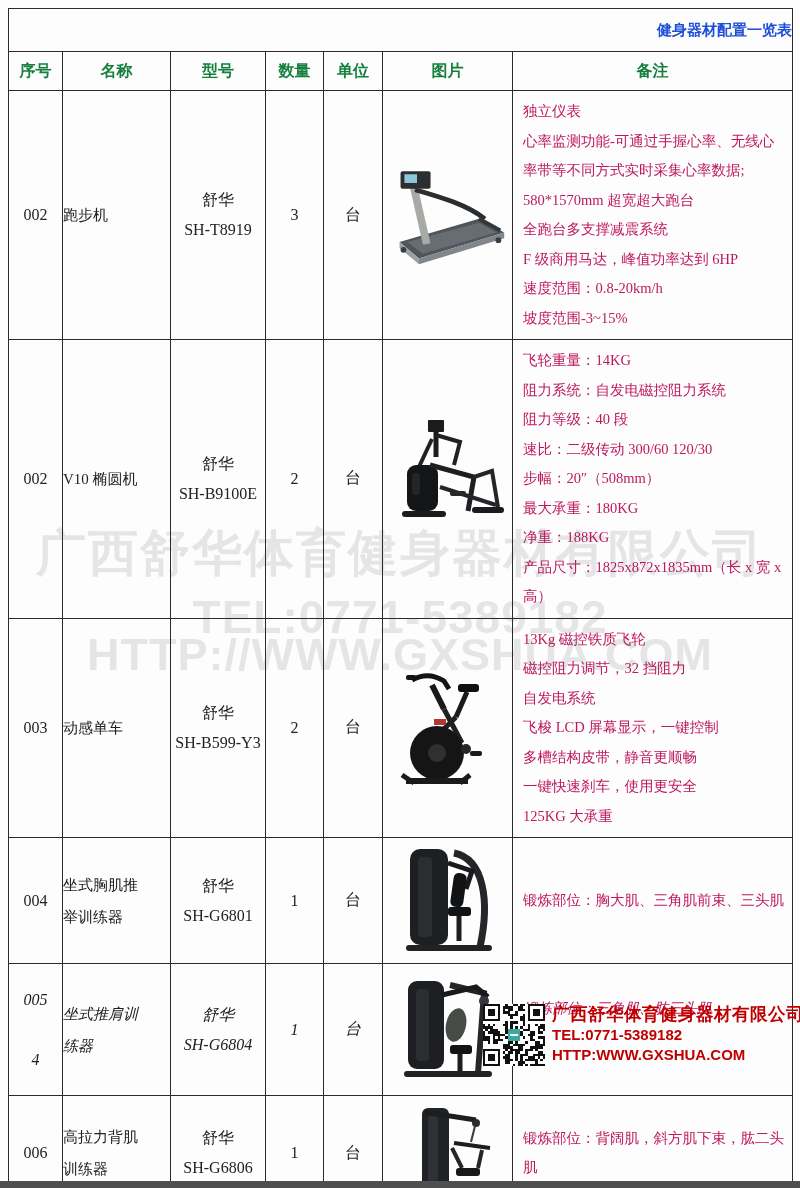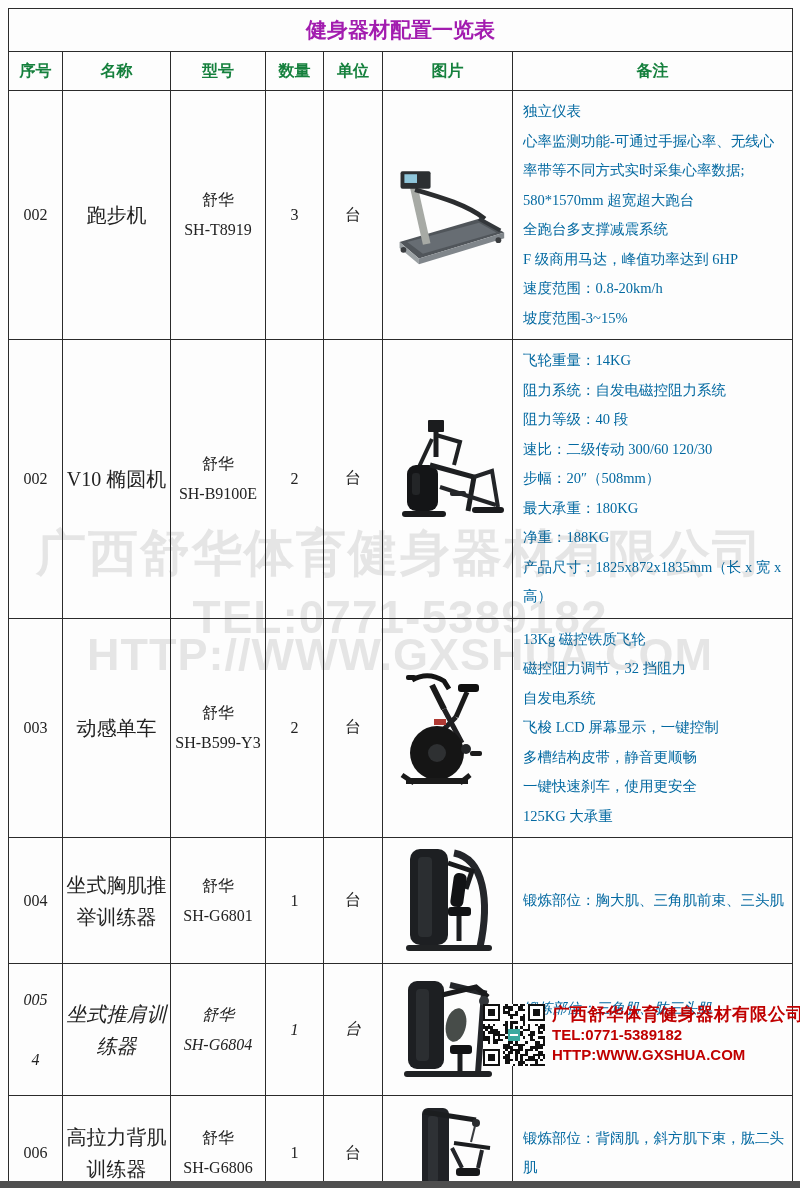--- a/index.html
+++ b/index.html
@@ -1,35 +1,35 @@
 <!DOCTYPE html>
 <html><head>
 <meta charset="utf-8">
 <style>
   html,body{margin:0;padding:0;background:#888;}
   #page{position:relative;width:800px;height:1188px;background:#fdfdfd;margin:0 auto;overflow:hidden;
         font-family:"Liberation Serif","DejaVu Serif",serif;color:#222;}
   
   table.main{position:absolute;left:8px;top:8px;width:784px;border-collapse:collapse;table-layout:fixed;background:transparent;}
   table.main td,table.main th{border:1.5px solid #2b2b2b;padding:0;vertical-align:middle;overflow:hidden;}
-  .title-cell{height:42px;text-align:center;font-family:"Liberation Sans","DejaVu Sans",sans-serif;
-              font-weight:bold;font-size:21px;color:#a21caf;}
+  .title-cell{height:42px;text-align:right;font-family:"Liberation Sans","DejaVu Sans",sans-serif;
+              font-weight:bold;font-size:15px;color:#1d4ed8;}
   tr.hdr th{height:38px;text-align:center;font-family:"Liberation Sans","DejaVu Sans",sans-serif;
             font-weight:bold;font-size:16px;color:#15803d;background:transparent;}
   tr.r1{height:244px;} tr.r2{height:264px;} tr.r3{height:216px;}
   tr.r4{height:126px;} tr.r5{height:132px;font-style:italic;} tr.r6{height:115px;}
   td.c-no{text-align:center;font-size:16px;}
-  td.c-name{text-align:center;font-size:20px;line-height:32px;white-space:pre-line;}
+  td.c-name{font-size:15px;line-height:32px;white-space:pre-line;}
   td.c-model{text-align:center;font-size:16px;}
   td.c-model .brand{line-height:30px;}
   td.c-model .model{line-height:30px;}
   td.c-qty,td.c-unit{text-align:center;font-size:16px;}
   td.c-img{text-align:center;vertical-align:middle;}
   td.c-remarks{vertical-align:middle;}
-  td.c-remarks .rm{padding:6px 8px 6px 10px;font-size:14.5px;line-height:29.5px;white-space:pre-line;color:#0369a1;}
+  td.c-remarks .rm{padding:6px 8px 6px 10px;font-size:14.5px;line-height:29.5px;white-space:pre-line;color:#be185d;}
   td.c-remarks.top{vertical-align:top;}
   .stray{margin-top:42px;font-size:16px;}
   
   .wm{position:absolute;left:0;width:800px;text-align:center;z-index:6;pointer-events:none;
       font-family:"Liberation Sans","DejaVu Sans",sans-serif;font-weight:bold;color:rgba(60,60,60,0.12);white-space:nowrap;}
   .wm1{top:520px;font-size:50px;letter-spacing:2px;}
   .wm2{top:590px;font-size:46px;letter-spacing:1px;}
   .wm3{top:629px;font-size:45px;letter-spacing:1px;}
   
   .stamp{position:absolute;left:483px;top:1004px;z-index:7;display:flex;align-items:flex-start;}

